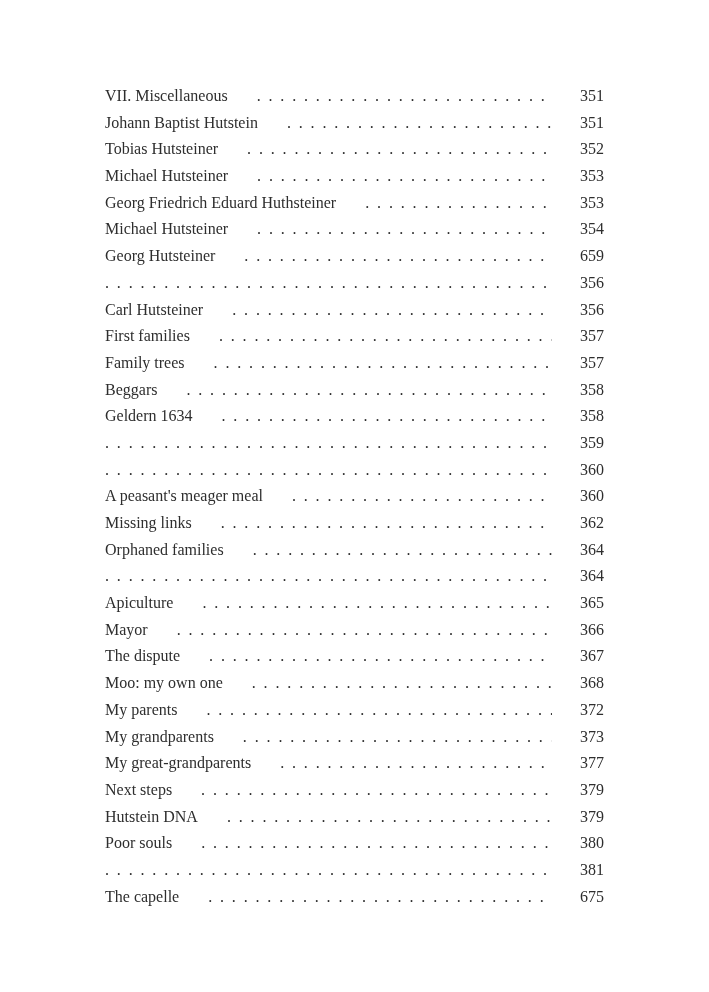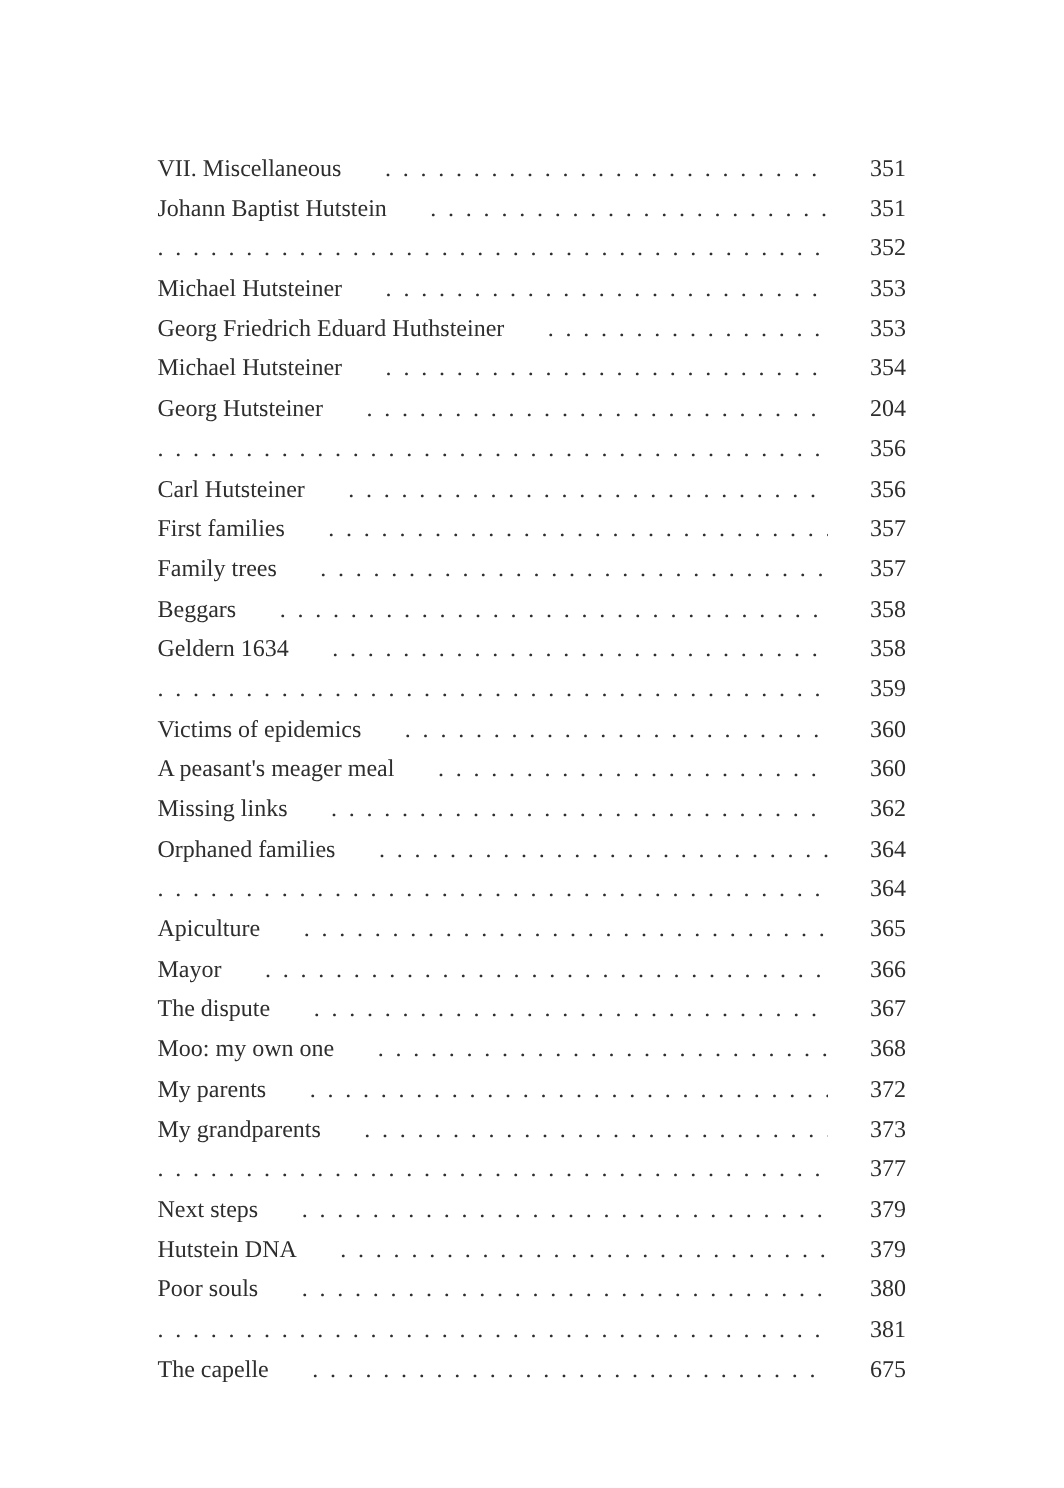--- a/index.html
+++ b/index.html
@@ -43,41 +43,41 @@
     white-space: nowrap;
     text-align: right;
     letter-spacing: 0.12em;
     min-width: 0;
     color: #2e2e2e;
   }
   .toc-page {
     flex: 0 0 auto;
     padding-left: 5px;
     text-align: left;
-    margin-top: 17px;
   }
 </style>
 </head>
 <body>
 
 <div class="page">
   <div class="toc-list">
   <div class="toc-row">
     <span class="toc-title">VII. Miscellaneous</span>
     <span class="toc-leader">. . . . . . . . . . . . . . . . . . . . . . . . . . . . . . . . . . . . . . . . . . . . . . . . . . . . . . . . . . . . . . . . . . . . . . . . . . . . . . . . . . . . . . . . . .</span>
     <span class="toc-page">351</span>
   </div>
 
   <div class="toc-row">
     <span class="toc-title">Johann Baptist Hutstein</span>
     <span class="toc-leader">. . . . . . . . . . . . . . . . . . . . . . . . . . . . . . . . . . . . . . . . . . . . . . . . . . . . . . . . . . . . . . . . . . . . . . . . . . . . . . . . . . . . . . . . . .</span>
     <span class="toc-page">351</span>
   </div>
 
   <div class="toc-row">
+    <span class="toc-title">Tobias Hutsteiner</span>
     <span class="toc-leader">. . . . . . . . . . . . . . . . . . . . . . . . . . . . . . . . . . . . . . . . . . . . . . . . . . . . . . . . . . . . . . . . . . . . . . . . . . . . . . . . . . . . . . . . . .</span>
     <span class="toc-page">352</span>
   </div>
 
   <div class="toc-row">
     <span class="toc-title">Michael Hutsteiner</span>
     <span class="toc-leader">. . . . . . . . . . . . . . . . . . . . . . . . . . . . . . . . . . . . . . . . . . . . . . . . . . . . . . . . . . . . . . . . . . . . . . . . . . . . . . . . . . . . . . . . . .</span>
     <span class="toc-page">353</span>
   </div>
 
@@ -89,21 +89,21 @@
 
   <div class="toc-row">
     <span class="toc-title">Michael Hutsteiner</span>
     <span class="toc-leader">. . . . . . . . . . . . . . . . . . . . . . . . . . . . . . . . . . . . . . . . . . . . . . . . . . . . . . . . . . . . . . . . . . . . . . . . . . . . . . . . . . . . . . . . . .</span>
     <span class="toc-page">354</span>
   </div>
 
   <div class="toc-row">
     <span class="toc-title">Georg Hutsteiner</span>
     <span class="toc-leader">. . . . . . . . . . . . . . . . . . . . . . . . . . . . . . . . . . . . . . . . . . . . . . . . . . . . . . . . . . . . . . . . . . . . . . . . . . . . . . . . . . . . . . . . . .</span>
-    <span class="toc-page">204</span>
+    <span class="toc-page">659</span>
   </div>
 
   <div class="toc-row">
     <span class="toc-leader">. . . . . . . . . . . . . . . . . . . . . . . . . . . . . . . . . . . . . . . . . . . . . . . . . . . . . . . . . . . . . . . . . . . . . . . . . . . . . . . . . . . . . . . . . .</span>
     <span class="toc-page">356</span>
   </div>
 
   <div class="toc-row">
     <span class="toc-title">Carl Hutsteiner</span>
     <span class="toc-leader">. . . . . . . . . . . . . . . . . . . . . . . . . . . . . . . . . . . . . . . . . . . . . . . . . . . . . . . . . . . . . . . . . . . . . . . . . . . . . . . . . . . . . . . . . .</span>
@@ -133,21 +133,20 @@
     <span class="toc-leader">. . . . . . . . . . . . . . . . . . . . . . . . . . . . . . . . . . . . . . . . . . . . . . . . . . . . . . . . . . . . . . . . . . . . . . . . . . . . . . . . . . . . . . . . . .</span>
     <span class="toc-page">358</span>
   </div>
 
   <div class="toc-row">
     <span class="toc-leader">. . . . . . . . . . . . . . . . . . . . . . . . . . . . . . . . . . . . . . . . . . . . . . . . . . . . . . . . . . . . . . . . . . . . . . . . . . . . . . . . . . . . . . . . . .</span>
     <span class="toc-page">359</span>
   </div>
 
   <div class="toc-row">
-    <span class="toc-title">Victims of epidemics</span>
     <span class="toc-leader">. . . . . . . . . . . . . . . . . . . . . . . . . . . . . . . . . . . . . . . . . . . . . . . . . . . . . . . . . . . . . . . . . . . . . . . . . . . . . . . . . . . . . . . . . .</span>
     <span class="toc-page">360</span>
   </div>
 
   <div class="toc-row">
     <span class="toc-title">A peasant's meager meal</span>
     <span class="toc-leader">. . . . . . . . . . . . . . . . . . . . . . . . . . . . . . . . . . . . . . . . . . . . . . . . . . . . . . . . . . . . . . . . . . . . . . . . . . . . . . . . . . . . . . . . . .</span>
     <span class="toc-page">360</span>
   </div>
 
@@ -198,20 +197,21 @@
     <span class="toc-page">372</span>
   </div>
 
   <div class="toc-row">
     <span class="toc-title">My grandparents</span>
     <span class="toc-leader">. . . . . . . . . . . . . . . . . . . . . . . . . . . . . . . . . . . . . . . . . . . . . . . . . . . . . . . . . . . . . . . . . . . . . . . . . . . . . . . . . . . . . . . . . .</span>
     <span class="toc-page">373</span>
   </div>
 
   <div class="toc-row">
+    <span class="toc-title">My great-grandparents</span>
     <span class="toc-leader">. . . . . . . . . . . . . . . . . . . . . . . . . . . . . . . . . . . . . . . . . . . . . . . . . . . . . . . . . . . . . . . . . . . . . . . . . . . . . . . . . . . . . . . . . .</span>
     <span class="toc-page">377</span>
   </div>
 
   <div class="toc-row">
     <span class="toc-title">Next steps</span>
     <span class="toc-leader">. . . . . . . . . . . . . . . . . . . . . . . . . . . . . . . . . . . . . . . . . . . . . . . . . . . . . . . . . . . . . . . . . . . . . . . . . . . . . . . . . . . . . . . . . .</span>
     <span class="toc-page">379</span>
   </div>
 

